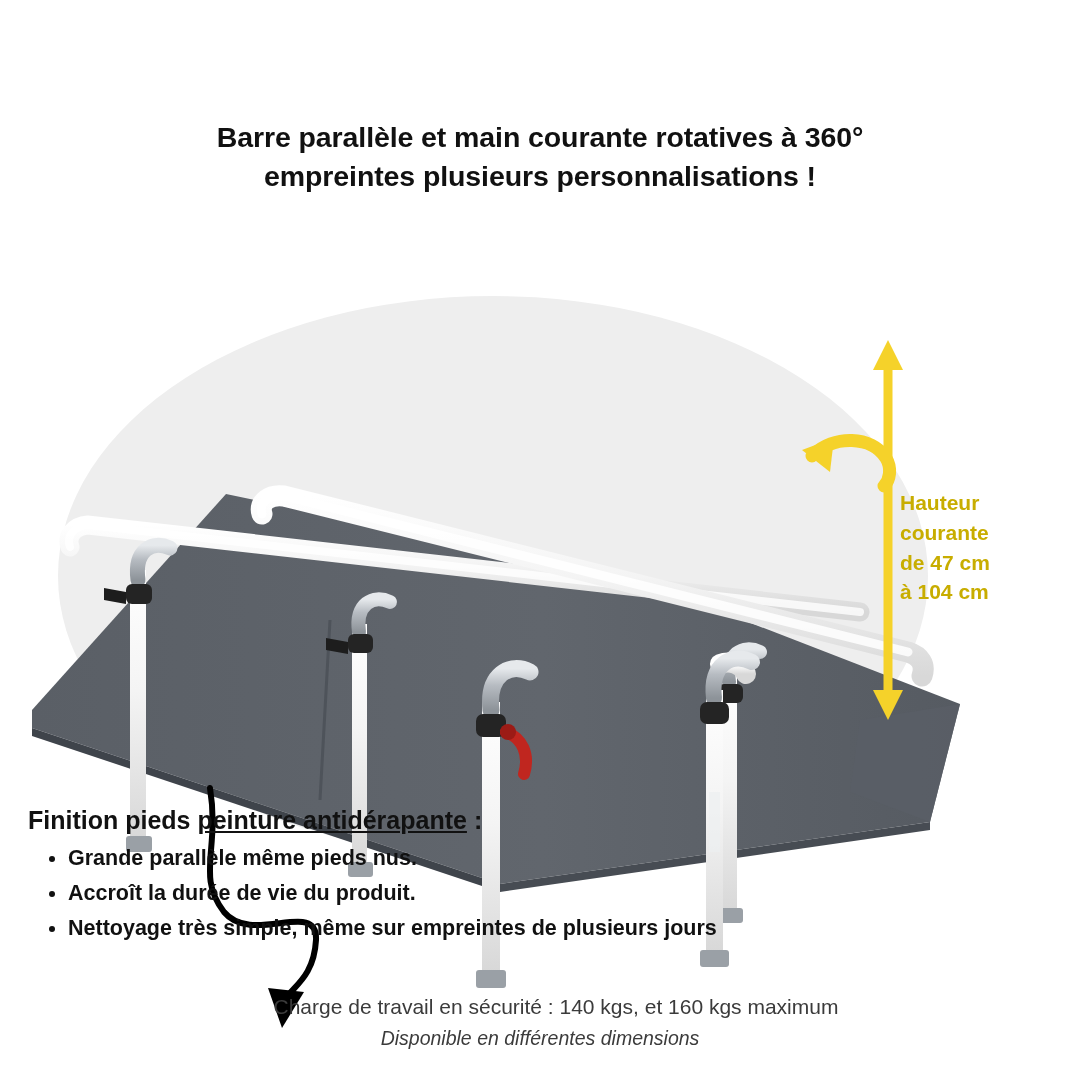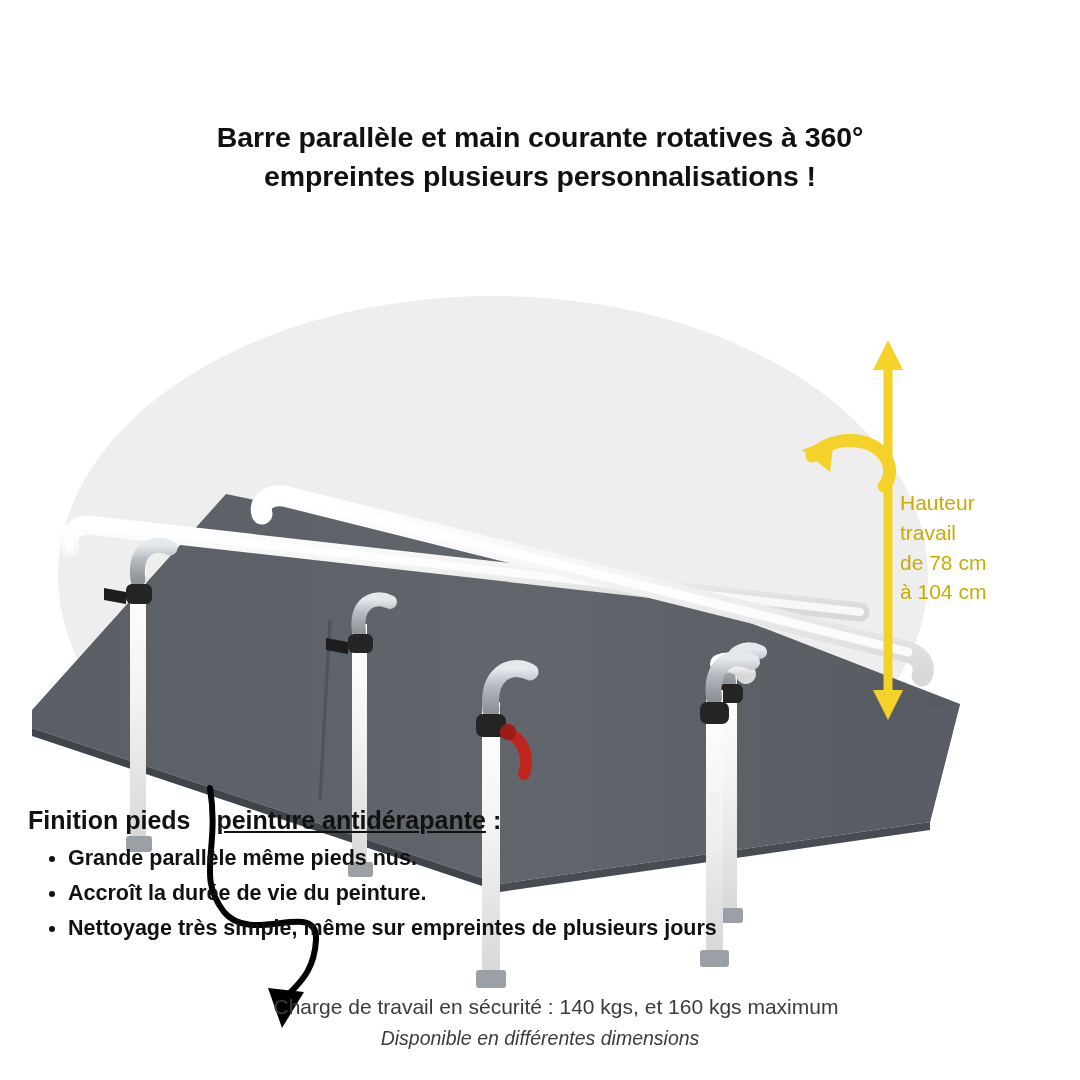--- a/index.html
+++ b/index.html
@@ -71,21 +71,21 @@
     top: 140px;
     width: 32px;
     height: 380px;
   }
   .height-label {
     position: absolute;
     left: 900px;
     top: 288px;
     width: 150px;
     font-size: 21px;
-    font-weight: normal;
+    font-weight: bold;
     line-height: 1.42;
     color: #c8ad00;
     text-align: left;
   }
 
   
   .rot-arrow {
     position: absolute;
     left: 800px;
     top: 228px;
@@ -101,21 +101,20 @@
     width: 880px;
   }
   .finish-title {
     font-size: 25px;
     font-weight: bold;
     color: #111111;
     margin: 0 0 6px 0;
   }
   .finish-title .underlined {
     text-decoration: underline;
-    margin-left: 19px;
   }
   .finish-list {
     margin: 6px 0 0 0;
     padding-left: 40px;
     list-style: disc;
   }
   .finish-list li {
     font-size: 21.5px;
     font-weight: bold;
     color: #111111;
@@ -253,38 +252,38 @@
     </svg>
 
     <svg class="height-arrow" viewBox="0 0 32 380">
       <line x1="16" y1="26" x2="16" y2="354" stroke="#f5d22a" stroke-width="9"></line>
       <polygon points="16,0 31,30 1,30" fill="#f5d22a"></polygon>
       <polygon points="16,380 31,350 1,350" fill="#f5d22a"></polygon>
     </svg>
 
     <div class="height-label">
       <div>Hauteur</div>
-      <div>travail</div>
-      <div>de 78 cm</div>
+      <div>courante</div>
+      <div>de 47 cm</div>
       <div>à 104 cm</div>
     </div>
 
     <svg class="curve-arrow" viewBox="0 0 170 250">
       <path d="M20,8 C30,70 6,96 34,132 C62,166 128,118 126,160 C124,196 104,206 96,218" stroke="#000000" stroke-width="6" fill="none" stroke-linecap="round"></path>
       <polygon points="92,248 78,208 114,212" fill="#000000"></polygon>
     </svg>
   </div>
 
   <div class="finish-block">
     <p class="finish-title">
       <span>Finition pieds </span><span class="underlined">peinture antidérapante</span><span> :</span>
     </p>
     <ul class="finish-list">
       <li>Grande parallèle même pieds nus.</li>
-      <li>Accroît la durée de vie du peinture.</li>
+      <li>Accroît la durée de vie du produit.</li>
       <li>Nettoyage très simple, même sur empreintes de plusieurs jours</li>
     </ul>
   </div>
 
   <div class="footer">
     <div class="line1">Charge de travail en sécurité : 140 kgs, et 160 kgs maximum</div>
     <div class="line2">Disponible en différentes dimensions</div>
   </div>
 
 </div>

